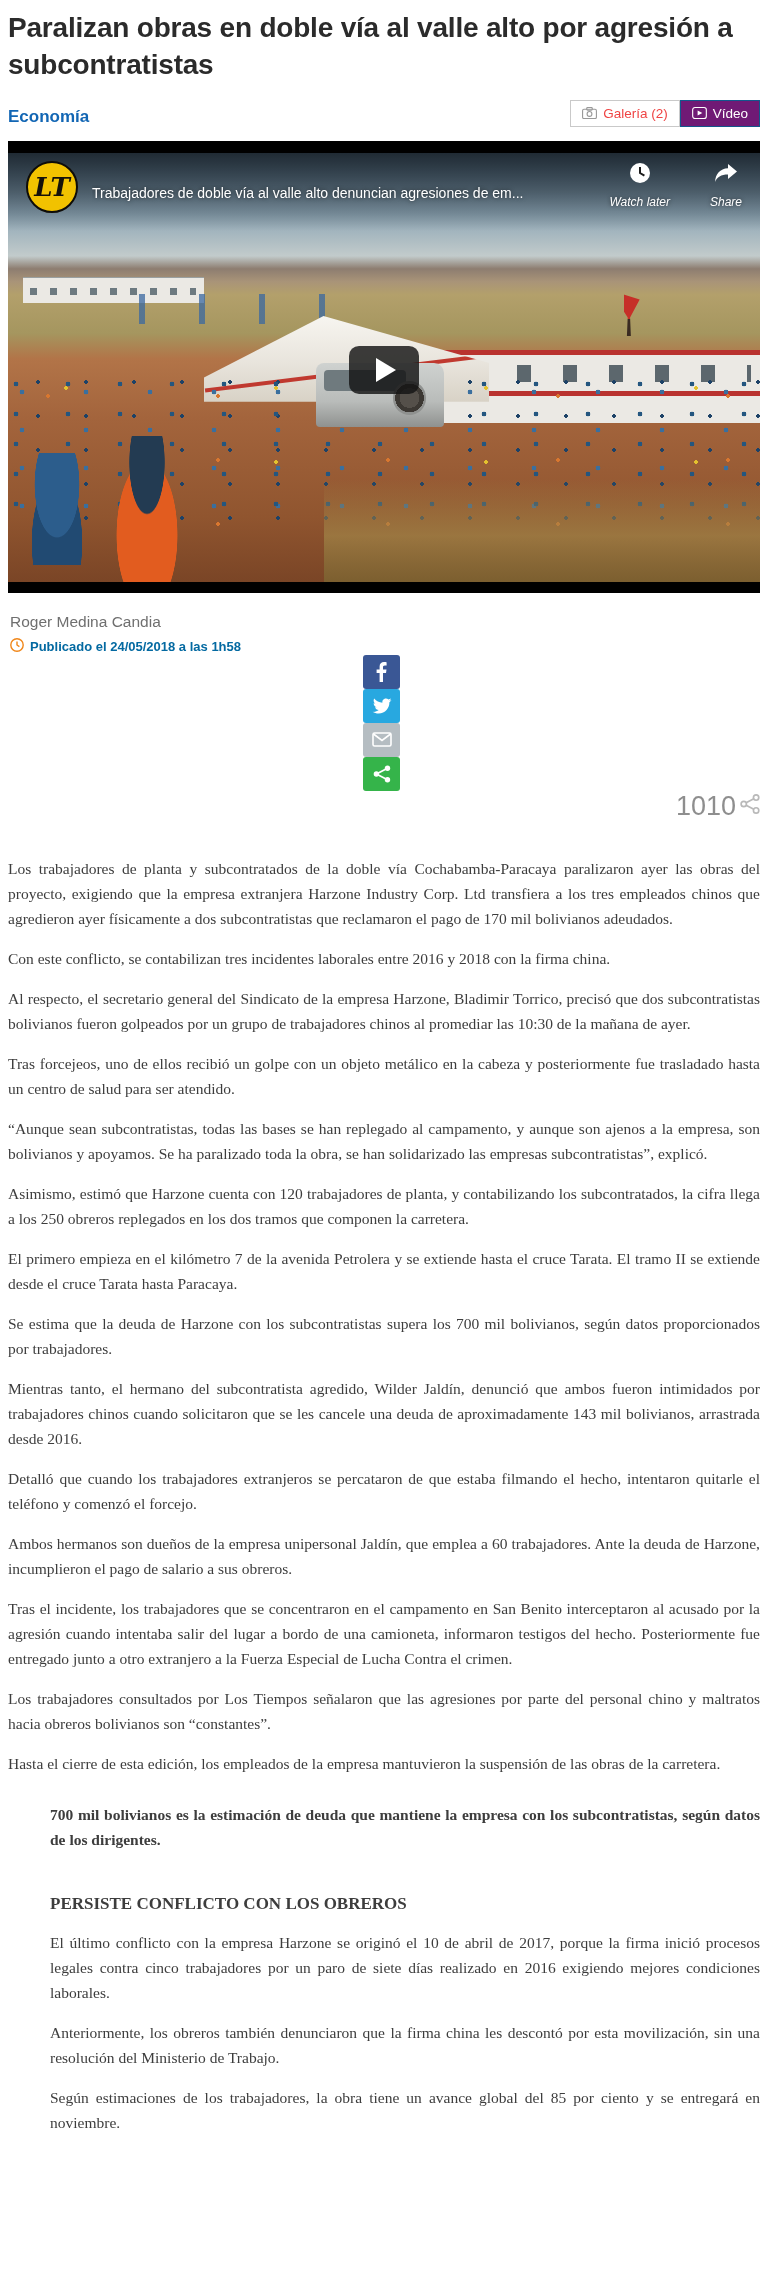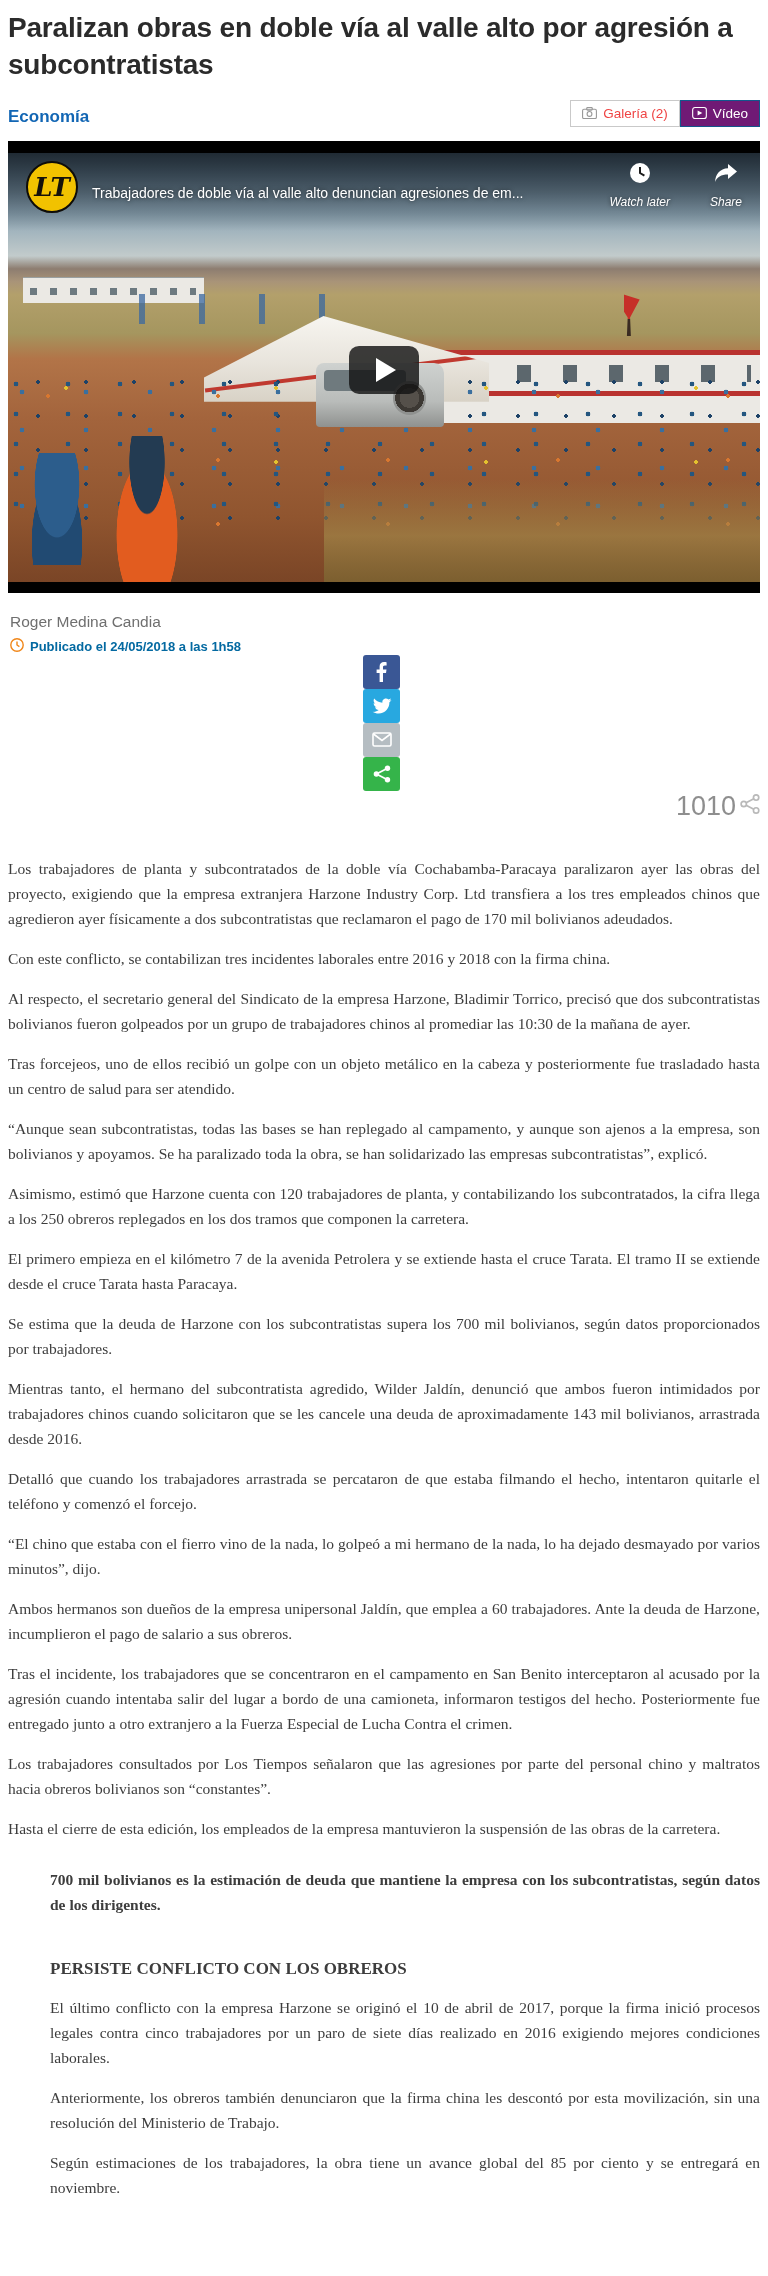--- a/index.html
+++ b/index.html
@@ -331,22 +331,21 @@
   <div class="article">
     <p>Los trabajadores de planta y subcontratados de la doble vía Cochabamba-Paracaya paralizaron ayer las obras del proyecto, exigiendo que la empresa extranjera Harzone Industry Corp. Ltd transfiera a los tres empleados chinos que agredieron ayer físicamente a dos subcontratistas que reclamaron el pago de 170 mil bolivianos adeudados.</p>
     <p>Con este conflicto, se contabilizan tres incidentes laborales entre 2016 y 2018 con la firma china.</p>
     <p>Al respecto, el secretario general del Sindicato de la empresa Harzone, Bladimir Torrico, precisó que dos subcontratistas bolivianos fueron golpeados por un grupo de trabajadores chinos al promediar las 10:30 de la mañana de ayer.</p>
     <p>Tras forcejeos, uno de ellos recibió un golpe con un objeto metálico en la cabeza y posteriormente fue trasladado hasta un centro de salud para ser atendido.</p>
     <p>“Aunque sean subcontratistas, todas las bases se han replegado al campamento, y aunque son ajenos a la empresa, son bolivianos y apoyamos. Se ha paralizado toda la obra, se han solidarizado las empresas subcontratistas”, explicó.</p>
     <p>Asimismo, estimó que Harzone cuenta con 120 trabajadores de planta, y contabilizando los subcontratados, la cifra llega a los 250 obreros replegados en los dos tramos que componen la carretera.</p>
     <p>El primero empieza en el kilómetro 7 de la avenida Petrolera y se extiende hasta el cruce Tarata. El tramo II se extiende desde el cruce Tarata hasta Paracaya.</p>
     <p>Se estima que la deuda de Harzone con los subcontratistas supera los 700 mil bolivianos, según datos proporcionados por trabajadores.</p>
     <p>Mientras tanto, el hermano del subcontratista agredido, Wilder Jaldín, denunció que ambos fueron intimidados por trabajadores chinos cuando solicitaron que se les cancele una deuda de aproximadamente 143 mil bolivianos, arrastrada desde 2016.</p>
-    <p>Detalló que cuando los trabajadores arrastrada se percataron de que estaba filmando el hecho, intentaron quitarle el teléfono y comenzó el forcejo.</p>
-    <p>“El chino que estaba con el fierro vino de la nada, lo golpeó a mi hermano de la nada, lo ha dejado desmayado por varios minutos”, dijo.</p>
+    <p>Detalló que cuando los trabajadores extranjeros se percataron de que estaba filmando el hecho, intentaron quitarle el teléfono y comenzó el forcejo.</p>
     <p>Ambos hermanos son dueños de la empresa unipersonal Jaldín, que emplea a 60 trabajadores. Ante la deuda de Harzone, incumplieron el pago de salario a sus obreros.</p>
     <p>Tras el incidente, los trabajadores que se concentraron en el campamento en San Benito interceptaron al acusado por la agresión cuando intentaba salir del lugar a bordo de una camioneta, informaron testigos del hecho. Posteriormente fue entregado junto a otro extranjero a la Fuerza Especial de Lucha Contra el crimen.</p>
     <p>Los trabajadores consultados por Los Tiempos señalaron que las agresiones por parte del personal chino y maltratos hacia obreros bolivianos son “constantes”.</p>
     <p>Hasta el cierre de esta edición, los empleados de la empresa mantuvieron la suspensión de las obras de la carretera.</p>
 
     <p class="indent highlight">700 mil bolivianos es la estimación de deuda que mantiene la empresa con los subcontratistas, según datos de los dirigentes.</p>
 
     <div class="subhead">PERSISTE CONFLICTO CON LOS OBREROS</div>
 
     <p class="indent">El último conflicto con la empresa Harzone se originó el 10 de abril de 2017, porque la firma inició procesos legales contra cinco trabajadores por un paro de siete días realizado en 2016 exigiendo mejores condiciones laborales.</p>

